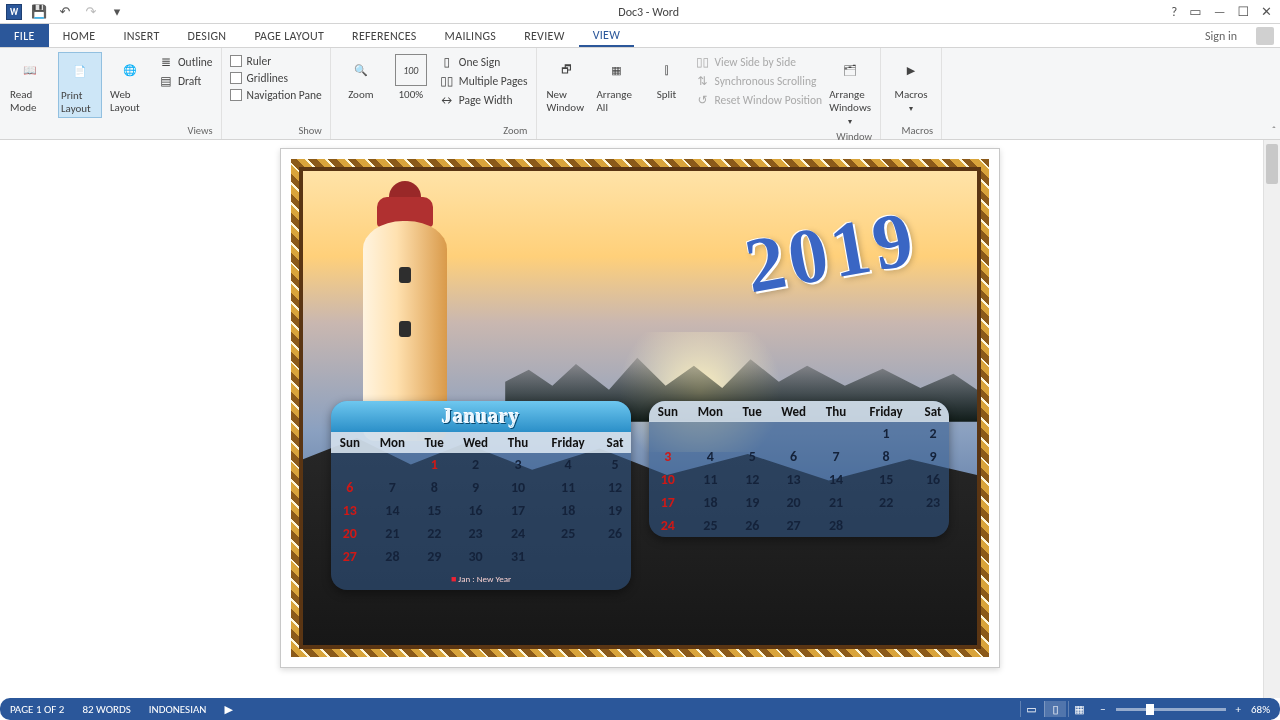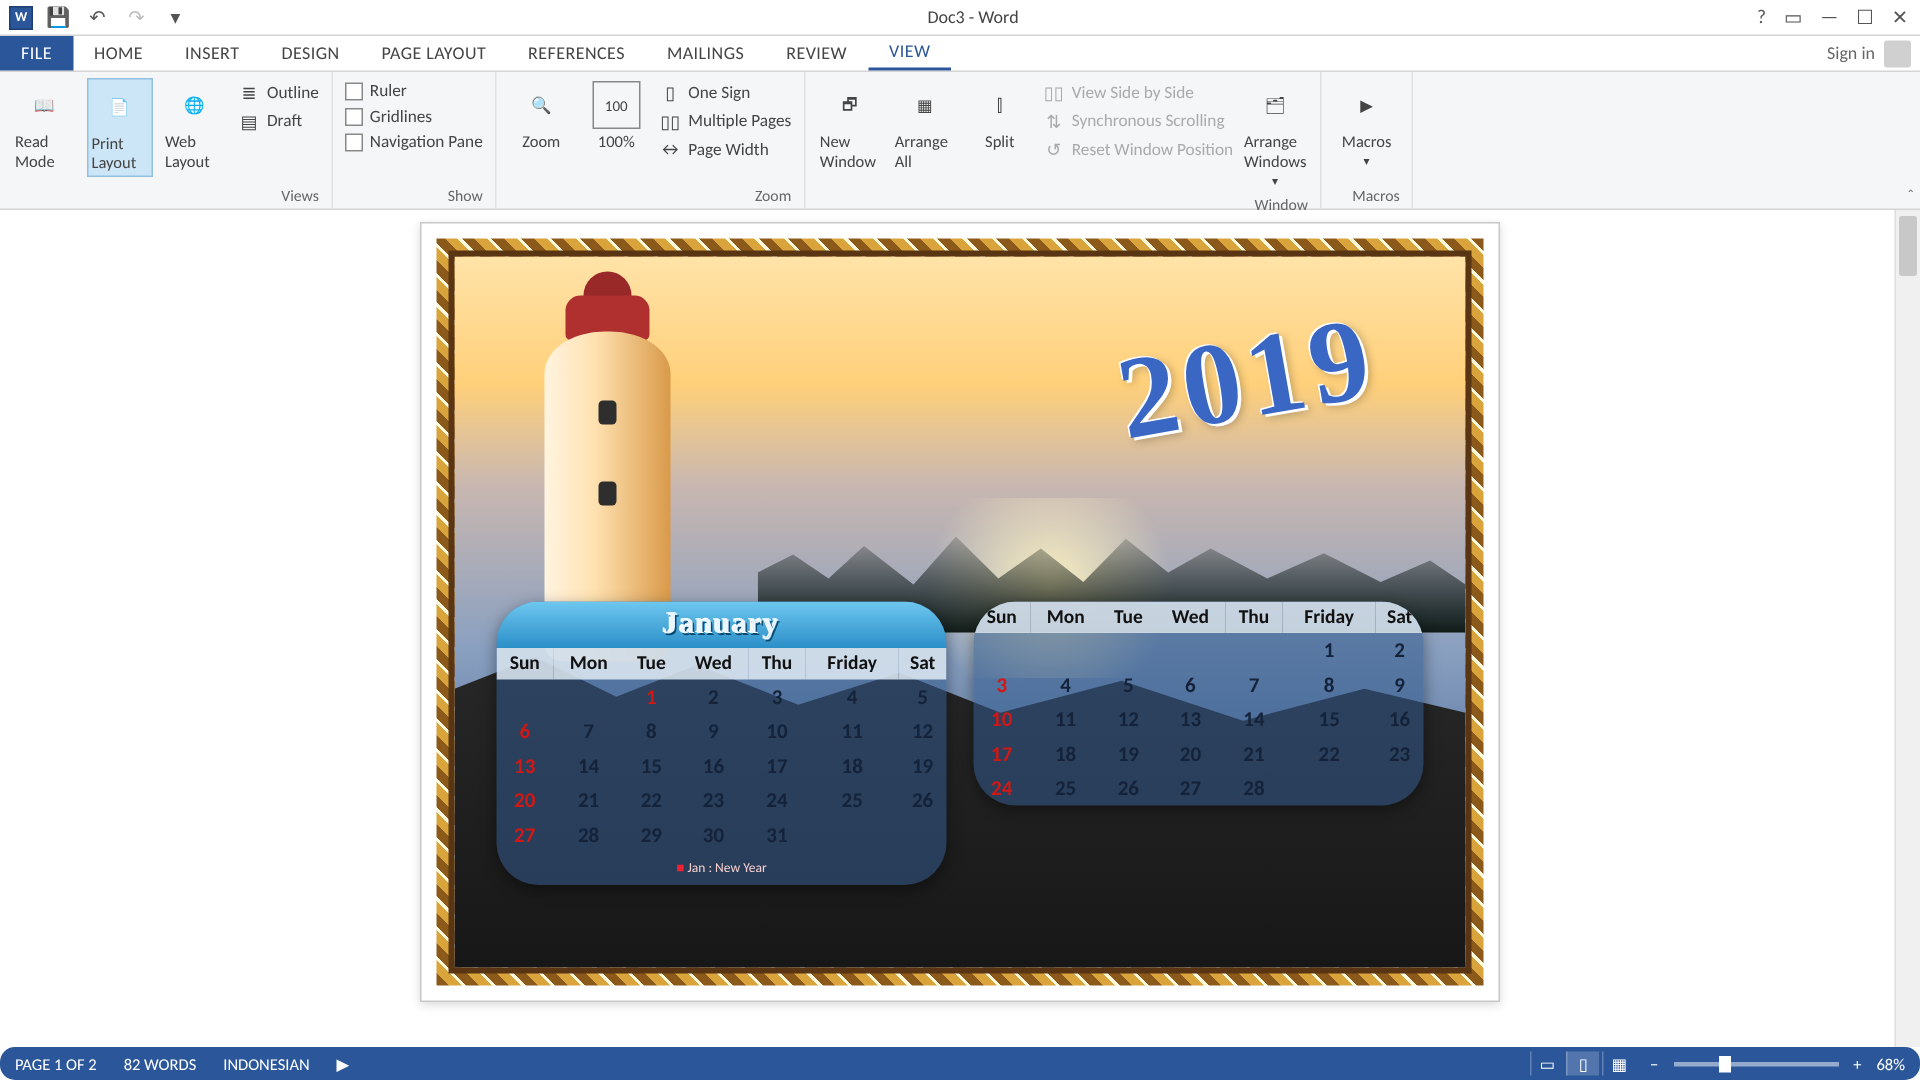--- a/index.html
+++ b/index.html
@@ -10,21 +10,21 @@
 .word-icon { width: 16px; height: 16px; background: #2b579a; color: #fff; font-size: 9px; font-weight: bold; display: flex; align-items: center; justify-content: center; border: 1px solid #1e3f72; }
 .qat-btn { width: 18px; height: 18px; display: flex; align-items: center; justify-content: center; color: #555; font-size: 13px; cursor: default; }
 .title-center { flex: 1; text-align: center; color: #444; }
 .win-ctrl { display: flex; align-items: center; gap: 12px; padding-right: 8px; color: #555; }
 .win-ctrl span { cursor: default; font-size: 13px; }
 
 .ribbon-tabs { height: 24px; display: flex; align-items: stretch; font-size: 12px; border-bottom: 1px solid #d4d4d4; }
 .tab { padding: 0 14px; display: flex; align-items: center; color: #444; cursor: default; text-transform: uppercase; letter-spacing: 0.3px; }
 .tab.file { background: #2b579a; color: #fff; font-weight: 500; }
 .tab.active { color: #2b579a; border-bottom: 2px solid #2b579a; background: #fff; }
-.tabs-right { margin-left: auto; display: flex; align-items: center; padding-right: 6px; gap: 6px; color: #666; }
+.tabs-right { margin-left: auto; display: flex; align-items: center; padding-right: 6px; gap: 19px; color: #666; }
 .avatar { width: 18px; height: 18px; background: #d0d0d0; border-radius: 2px; }
 
 .ribbon { height: 92px; background: #f5f6f7; border-bottom: 1px solid #d4d4d4; display: flex; align-items: stretch; position: relative; }
 .group { border-right: 1px solid #e1e1e1; padding: 4px 8px 2px 8px; display: flex; flex-direction: column; }
 .group-body { flex: 1; display: flex; align-items: flex-start; gap: 6px; }
 .group-label { text-align: right; font-size: 10.5px; color: #666; padding-top: 2px; }
 .big-btn { width: 44px; display: flex; flex-direction: column; align-items: center; gap: 2px; font-size: 11px; color: #444; cursor: default; padding: 2px 2px; }
 .big-btn .icon-box { width: 32px; height: 32px; display: flex; align-items: center; justify-content: center; }
 .big-btn.sel { background: #cde6f7; border: 1px solid #92c0e0; }
 .stack { display: flex; flex-direction: column; gap: 3px; padding-top: 2px; }
@@ -44,21 +44,21 @@
 
 .sky-glow { position: absolute; left: 44%; top: 34%; width: 200px; height: 120px; background: radial-gradient(circle,#fff2c0 0%,rgba(255,230,160,0) 70%); }
 .lighthouse-body { position: absolute; left: 60px; top: 50px; width: 84px; height: 220px; background: linear-gradient(to right,#fff4e0 0%,#ffe1b0 40%,#d99a4a 100%); border-radius: 40px 40px 12px 12px / 28px 28px 12px 12px; }
 .lighthouse-cap { position: absolute; left: 74px; top: 26px; width: 56px; height: 30px; background: #b03030; border-radius: 10px 10px 4px 4px; }
 .lighthouse-dome { position: absolute; left: 86px; top: 10px; width: 32px; height: 20px; background: #992828; border-radius: 16px 16px 4px 4px; }
 .lh-window { position: absolute; width: 12px; height: 16px; background: #2e2e2e; border-radius: 3px; }
 .treeline { position: absolute; left: 30%; right: 0; top: 36%; height: 80px; background: linear-gradient(to top,rgba(10,20,15,.95),rgba(10,20,15,0)); clip-path: polygon(0 100%,0 50%,5% 35%,10% 55%,15% 28%,22% 60%,28% 20%,34% 55%,40% 30%,46% 58%,52% 22%,58% 50%,64% 30%,72% 55%,80% 34%,88% 58%,95% 40%,100% 60%,100% 100%); }
 .rocks { position: absolute; left: 0; right: 0; bottom: 0; height: 56%; background: linear-gradient(to bottom,#2c2c2c 0%,#171717 100%); clip-path: polygon(0 30%,8% 22%,16% 32%,24% 24%,34% 34%,44% 26%,54% 36%,66% 28%,78% 38%,90% 30%,100% 36%,100% 100%,0 100%); }
 .year { position: absolute; right: 60px; top: 36px; font-size: 78px; font-weight: 900; color: #3a66c4; text-shadow: 2px 2px 0 #fff,-1px -1px 0 #fff,3px 3px 6px rgba(0,0,0,.25); transform: rotate(-10deg); font-family: "Comic Sans MS","Segoe UI",cursive; letter-spacing: 4px; }
 
-.cal { position: absolute; width: 300px; border-radius: 28px; overflow: hidden; background: rgba(50,90,140,.55); box-shadow: 0 3px 10px rgba(0,0,0,.4); }
+.cal { position: absolute; width: 300px; border-radius: 16px; overflow: hidden; background: rgba(50,90,140,.55); box-shadow: 0 3px 10px rgba(0,0,0,.4); }
 .cal.jan { left: 28px; top: 230px; }
 .cal.feb { right: 28px; top: 230px; }
 .cal-title { background: linear-gradient(to bottom,#6ec7ef,#2b8fc8); text-align: center; padding: 4px 0; font-family: Georgia,serif; font-size: 20px; font-weight: bold; color: #eaf6ff; text-shadow: 1px 1px 0 #0a4a70,-1px -1px 0 #fff; letter-spacing: 1px; }
 .cal-grid { width: 100%; border-collapse: collapse; }
 .cal-grid th { background: rgba(225,235,245,.85); font-size: 13px; font-weight: bold; color: #111; padding: 3px 0; }
 .cal-grid td { text-align: center; font-size: 14px; font-weight: bold; color: #14223a; padding: 3px 0; height: 22px; }
 .cal-grid td.red { color: #d11815; }
 .cal-note-row td { font-size: 9px; color: #f6d0d0; font-weight: normal; padding: 2px 0 4px; text-align: center; }
 .cal-note-row .dot { color: #e23; font-size: 9px; }
 
@@ -156,21 +156,21 @@
     <div class="group-label">Show</div>
   </div>
 
   <div class="group">
     <div class="group-body">
       <div class="big-btn">
         <div class="icon-box">🔍</div>
         <span>Zoom</span>
       </div>
       <div class="big-btn">
-        <div class="icon-box" style="font-size:10px;border:1px solid #888;padding:1px 2px;">100</div>
+        <div class="icon-box" style="font-size:10px;border:1px solid #888;padding:1px 2px;font-style:italic;">100</div>
         <span>100%</span>
       </div>
       <div class="stack">
         <div class="small-row">
             <span class="mini-icon">▯</span>
             <span>One Sign</span>
           </div>
         <div class="small-row">
             <span class="mini-icon">▯▯</span>
             <span>Multiple Pages</span>

